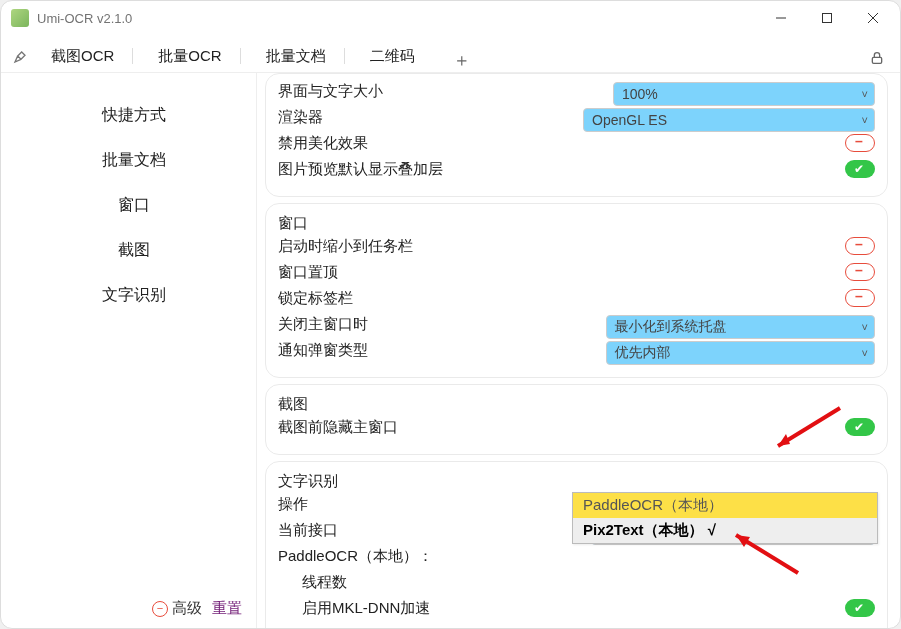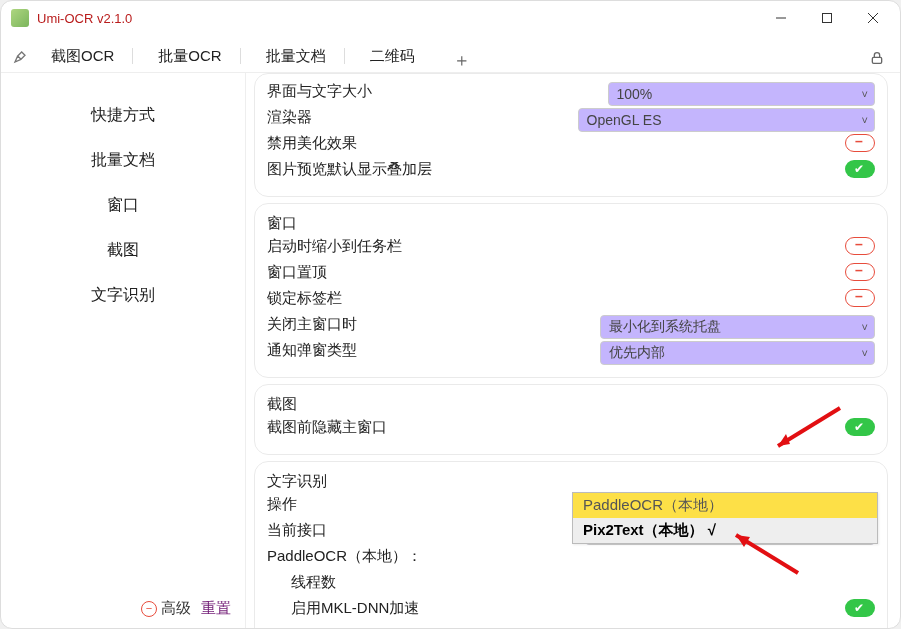--- a/index.html
+++ b/index.html
@@ -2,51 +2,51 @@
 <html><head>
 <meta charset="utf-8">
 <style>
 * { box-sizing: border-box; margin: 0; padding: 0; font-family: "Microsoft YaHei", "Segoe UI", sans-serif; }
 body { width: 901px; height: 629px; background: #f0f0f0; overflow: hidden; position: relative; }
 
 .window { width: 901px; height: 629px; background: #fff; border-radius: 12px; border: 1px solid #ddd; display: flex; flex-direction: column; overflow: hidden; }
 
 .titlebar { height: 34px; display: flex; align-items: center; padding: 0 4px 0 10px; }
 .titlebar .app-icon { width: 18px; height: 18px; margin-right: 8px; border-radius: 3px; background: linear-gradient(135deg,#aed680,#7bb55c); display: inline-block; }
-.titlebar .title { font-size: 13px; color: #b91c1c; flex: 0 0 auto; }
+.titlebar .title { font-size: 13px; color: #737373; flex: 0 0 auto; }
 .titlebar .spacer { flex: 1; }
 .titlebar .winbtn { width: 46px; height: 30px; display: flex; align-items: center; justify-content: center; color: #333; font-size: 14px; }
 .titlebar .winbtn svg { width: 12px; height: 12px; stroke: #333; stroke-width: 1; fill: none; }
 
 .tabbar { height: 38px; display: flex; align-items: flex-end; padding: 0 8px; border-bottom: 1px solid #eee; }
 .pin { width: 24px; display:flex; align-items:center; justify-content:center; color:#888; margin-right:6px; margin-bottom:8px; }
 .tab { height: 32px; display: flex; align-items: center; gap: 6px; padding: 0 12px; font-size: 15px; color: #222; position: relative; margin-right: 20px; }
 .tab .tab-sep { position: absolute; left: -14px; top: 8px; bottom: 8px; width: 1px; background: #ddd; }
 .tab.active { font-weight: 600; }
 .tab .close { color: #666; font-size: 14px; margin-left: 6px; }
 .add-tab { width: 30px; display:flex; align-items:center; justify-content:center; color:#666; font-size:18px; }
 .lock { margin-left: auto; width: 30px; display:flex; align-items:center; justify-content:center; color:#666; margin-bottom:6px; }
 
 .content { flex: 1; display: flex; min-height: 0; }
-.sidebar { width: 245px; border-right: 1px solid #eee; display: flex; flex-direction: column; padding-top: 20px; }
+.sidebar { width: 245px; border-right: 1px solid #eee; display: flex; flex-direction: column; padding-top: 20px; margin-left: 11px; }
 .sidebar .nav-item { text-align: center; padding: 12px 0; font-size: 16px; color: #222; }
 .sidebar .bottom-row { margin-top: auto; display: flex; align-items: center; gap: 10px; padding: 10px 14px; font-size: 15px; }
 .sidebar .adv { display:flex; align-items:center; gap:4px; color:#333; }
 .sidebar .adv .minus-circ { width:16px;height:16px;border:1.5px solid #e74c3c;border-radius:50%;display:inline-flex;align-items:center;justify-content:center;color:#e74c3c;font-size:11px;line-height:1; }
 .sidebar .reset { color: #701a75; }
 
 .main { flex: 1; overflow-y: auto; padding: 0 12px 12px 8px; display: flex; flex-direction: column; gap: 6px; }
 .panel { border: 1px solid #eaeaea; border-radius: 14px; padding: 8px 12px 10px 12px; }
 .row { display: flex; min-height: 26px; font-size: 15px; color: #222; }
 .row .label { flex: 0 0 auto; }
 .row .gap { flex: 1; }
 .row.indent .label { padding-left: 24px; }
 .section-h { font-size: 15px; color: #222; padding: 2px 0 4px 0; }
 
-.select { flex: 1; height: 24px; border: 1px solid #ccc; border-radius: 4px; padding: 0 22px 0 8px; display:flex; align-items:center; font-size: 14px; color: #444; position: relative; max-width: 300px; background:#c4b5fd; }
+.select { flex: 1; height: 24px; border: 1px solid #ccc; border-radius: 4px; padding: 0 22px 0 8px; display:flex; align-items:center; font-size: 14px; color: #444; position: relative; max-width: 300px; background:#7dd3fc; }
 .select .caret { position:absolute; right:6px; top:50%; transform:translateY(-50%); font-size:11px; color:#555; }
 
 .toggle { width: 30px; height: 18px; border-radius: 9px; position: relative; flex: 0 0 auto; }
 .toggle.on { background: #33c648; }
 .toggle.off { background: #fff; border:1.5px solid #e74c3c; }
 .toggle::after { content:""; position:absolute; background:#fff; border-radius: 2px; }
 .toggle.on::after { width:10px;height:2.5px; top:7.5px; left:8px; transform: rotate(-45deg); box-shadow: -4px -1px 0 -1px #fff; }
 .toggle.on .chk { position:absolute; left:9px; top:2px; color:#fff; font-size:12px; }
 .toggle.off .dash { position:absolute; left:9px; top:-2px; color:#e74c3c; font-size:14px; font-weight:600; }
 .toggle.on::after{content:none;}

